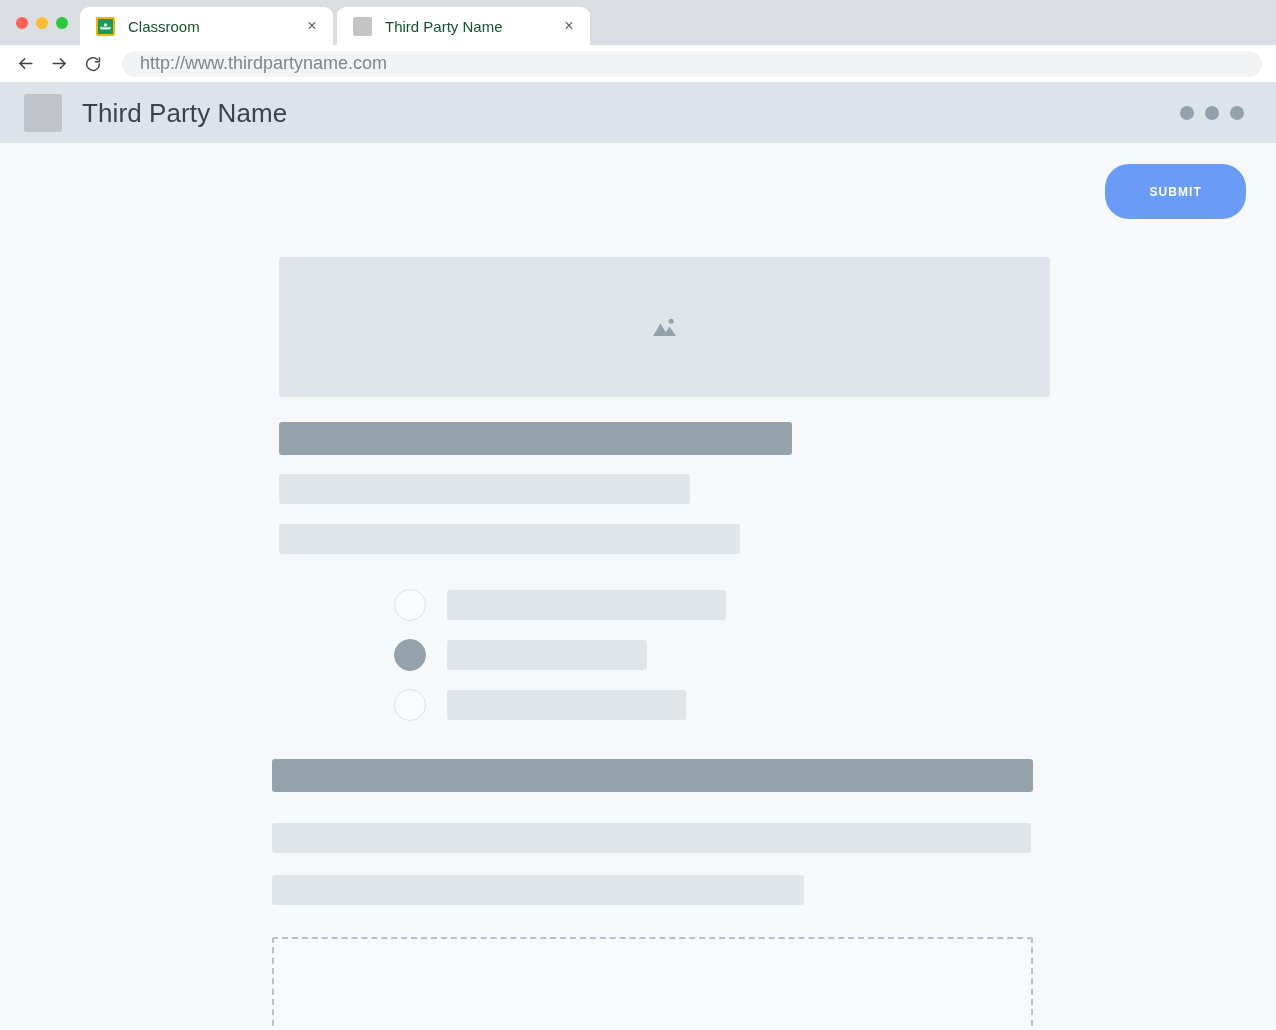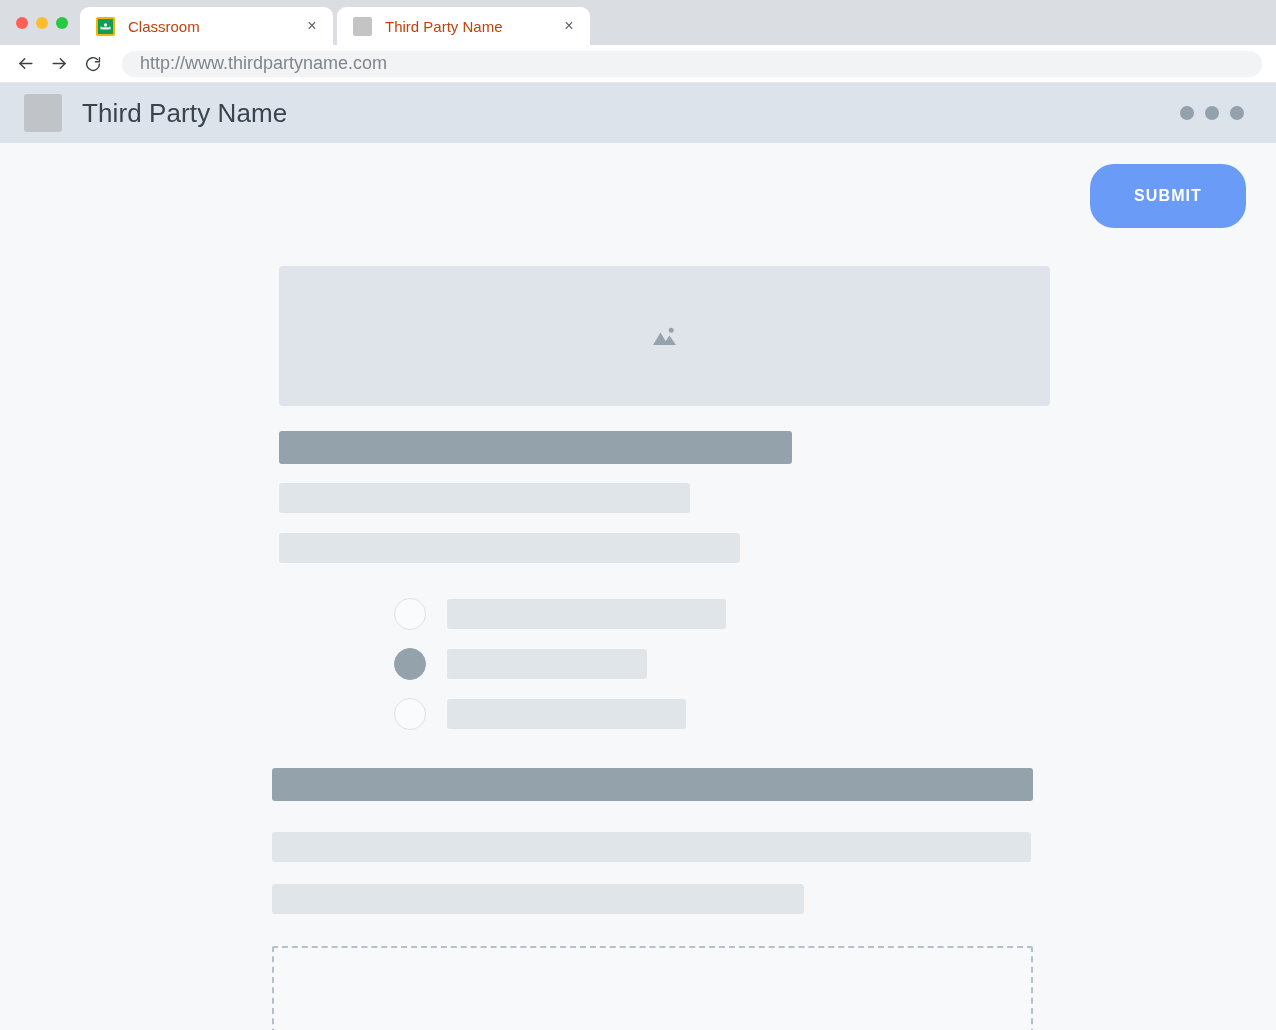--- a/index.html
+++ b/index.html
@@ -63,21 +63,21 @@
     align-items: center;
     justify-content: center;
   }
   .favicon-classroom { background: #0f9d58; border: 2px solid #f4b400; }
   .favicon-generic   { background: #c4c4c4; }
 
   .tab-title {
     flex: 1;
     margin-left: 13px;
     font-size: 15px;
-    color: #c2410c;
+    color: #14532d;
     white-space: nowrap;
     overflow: hidden;
     text-overflow: ellipsis;
   }
 
   .tab-close {
     width: 18px;
     height: 18px;
     flex-shrink: 0;
     position: relative;
@@ -170,24 +170,24 @@
     display: flex;
     justify-content: flex-end;
     padding: 21px 30px 0 0;
   }
 
   .submit-button {
     background: #6a9bf7;
     color: #ffffff;
     border: none;
     border-radius: 24px;
-    height: 64px;
+    height: 55px;
     padding: 0 44px;
     font-family: "Liberation Sans", sans-serif;
-    font-size: 16px;
+    font-size: 12px;
     font-weight: bold;
     letter-spacing: 1.1px;
   }
 
   .form-skeleton {
     padding-left: 272px;
     padding-right: 226px;
     margin-top: 38px;
   }
 

